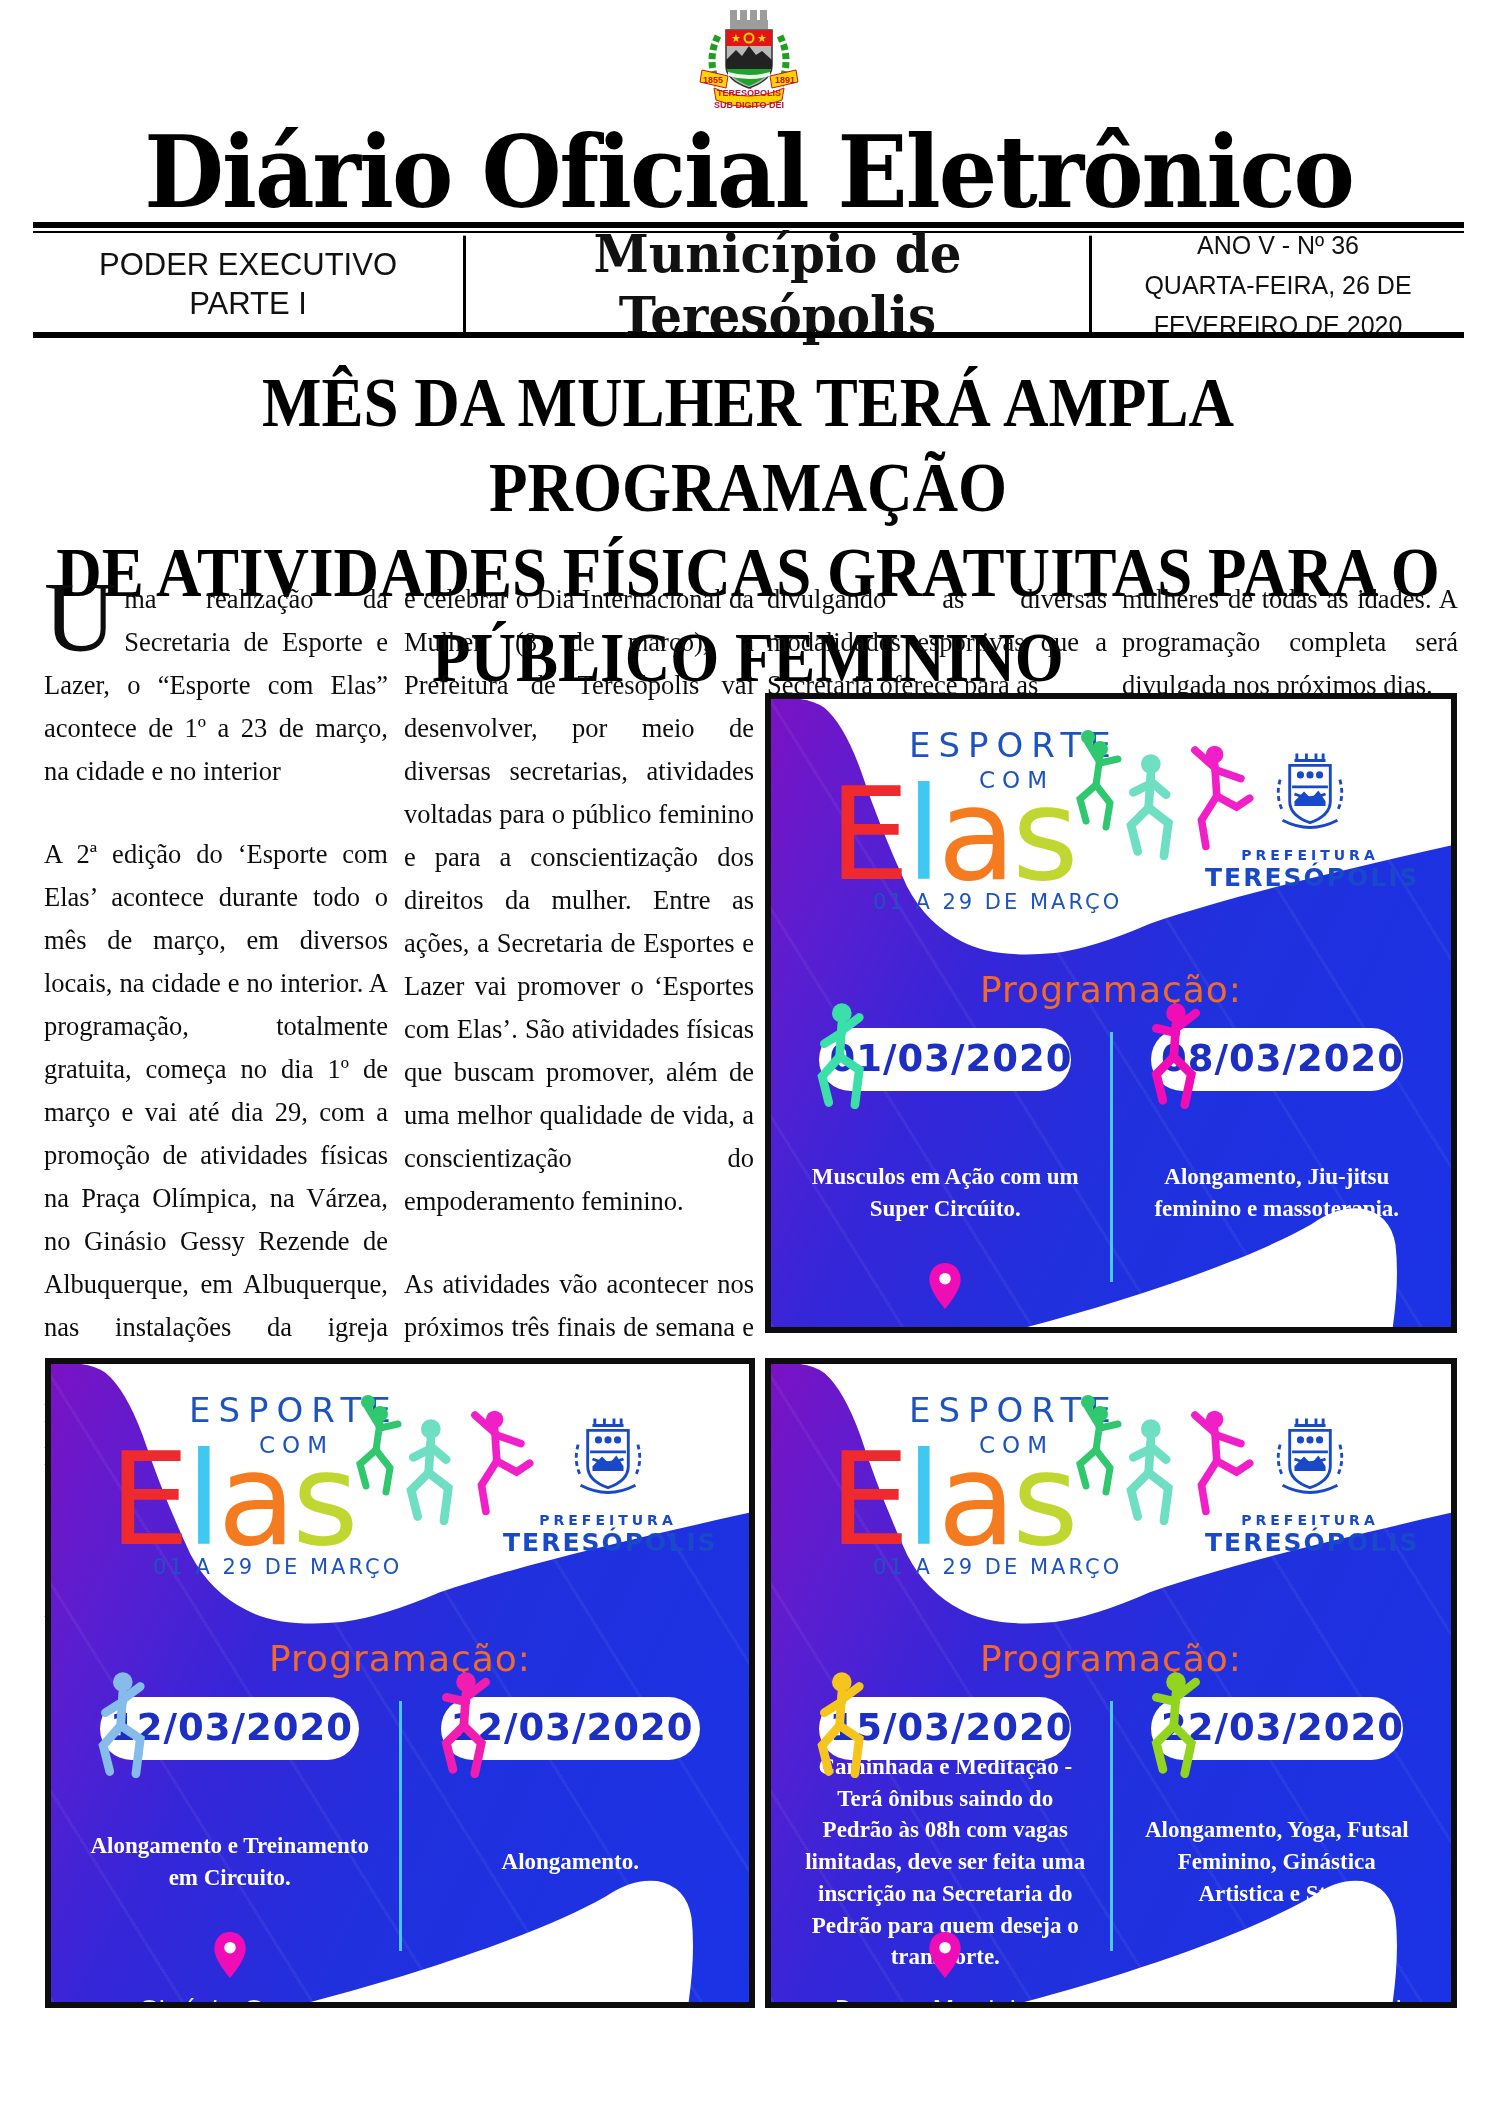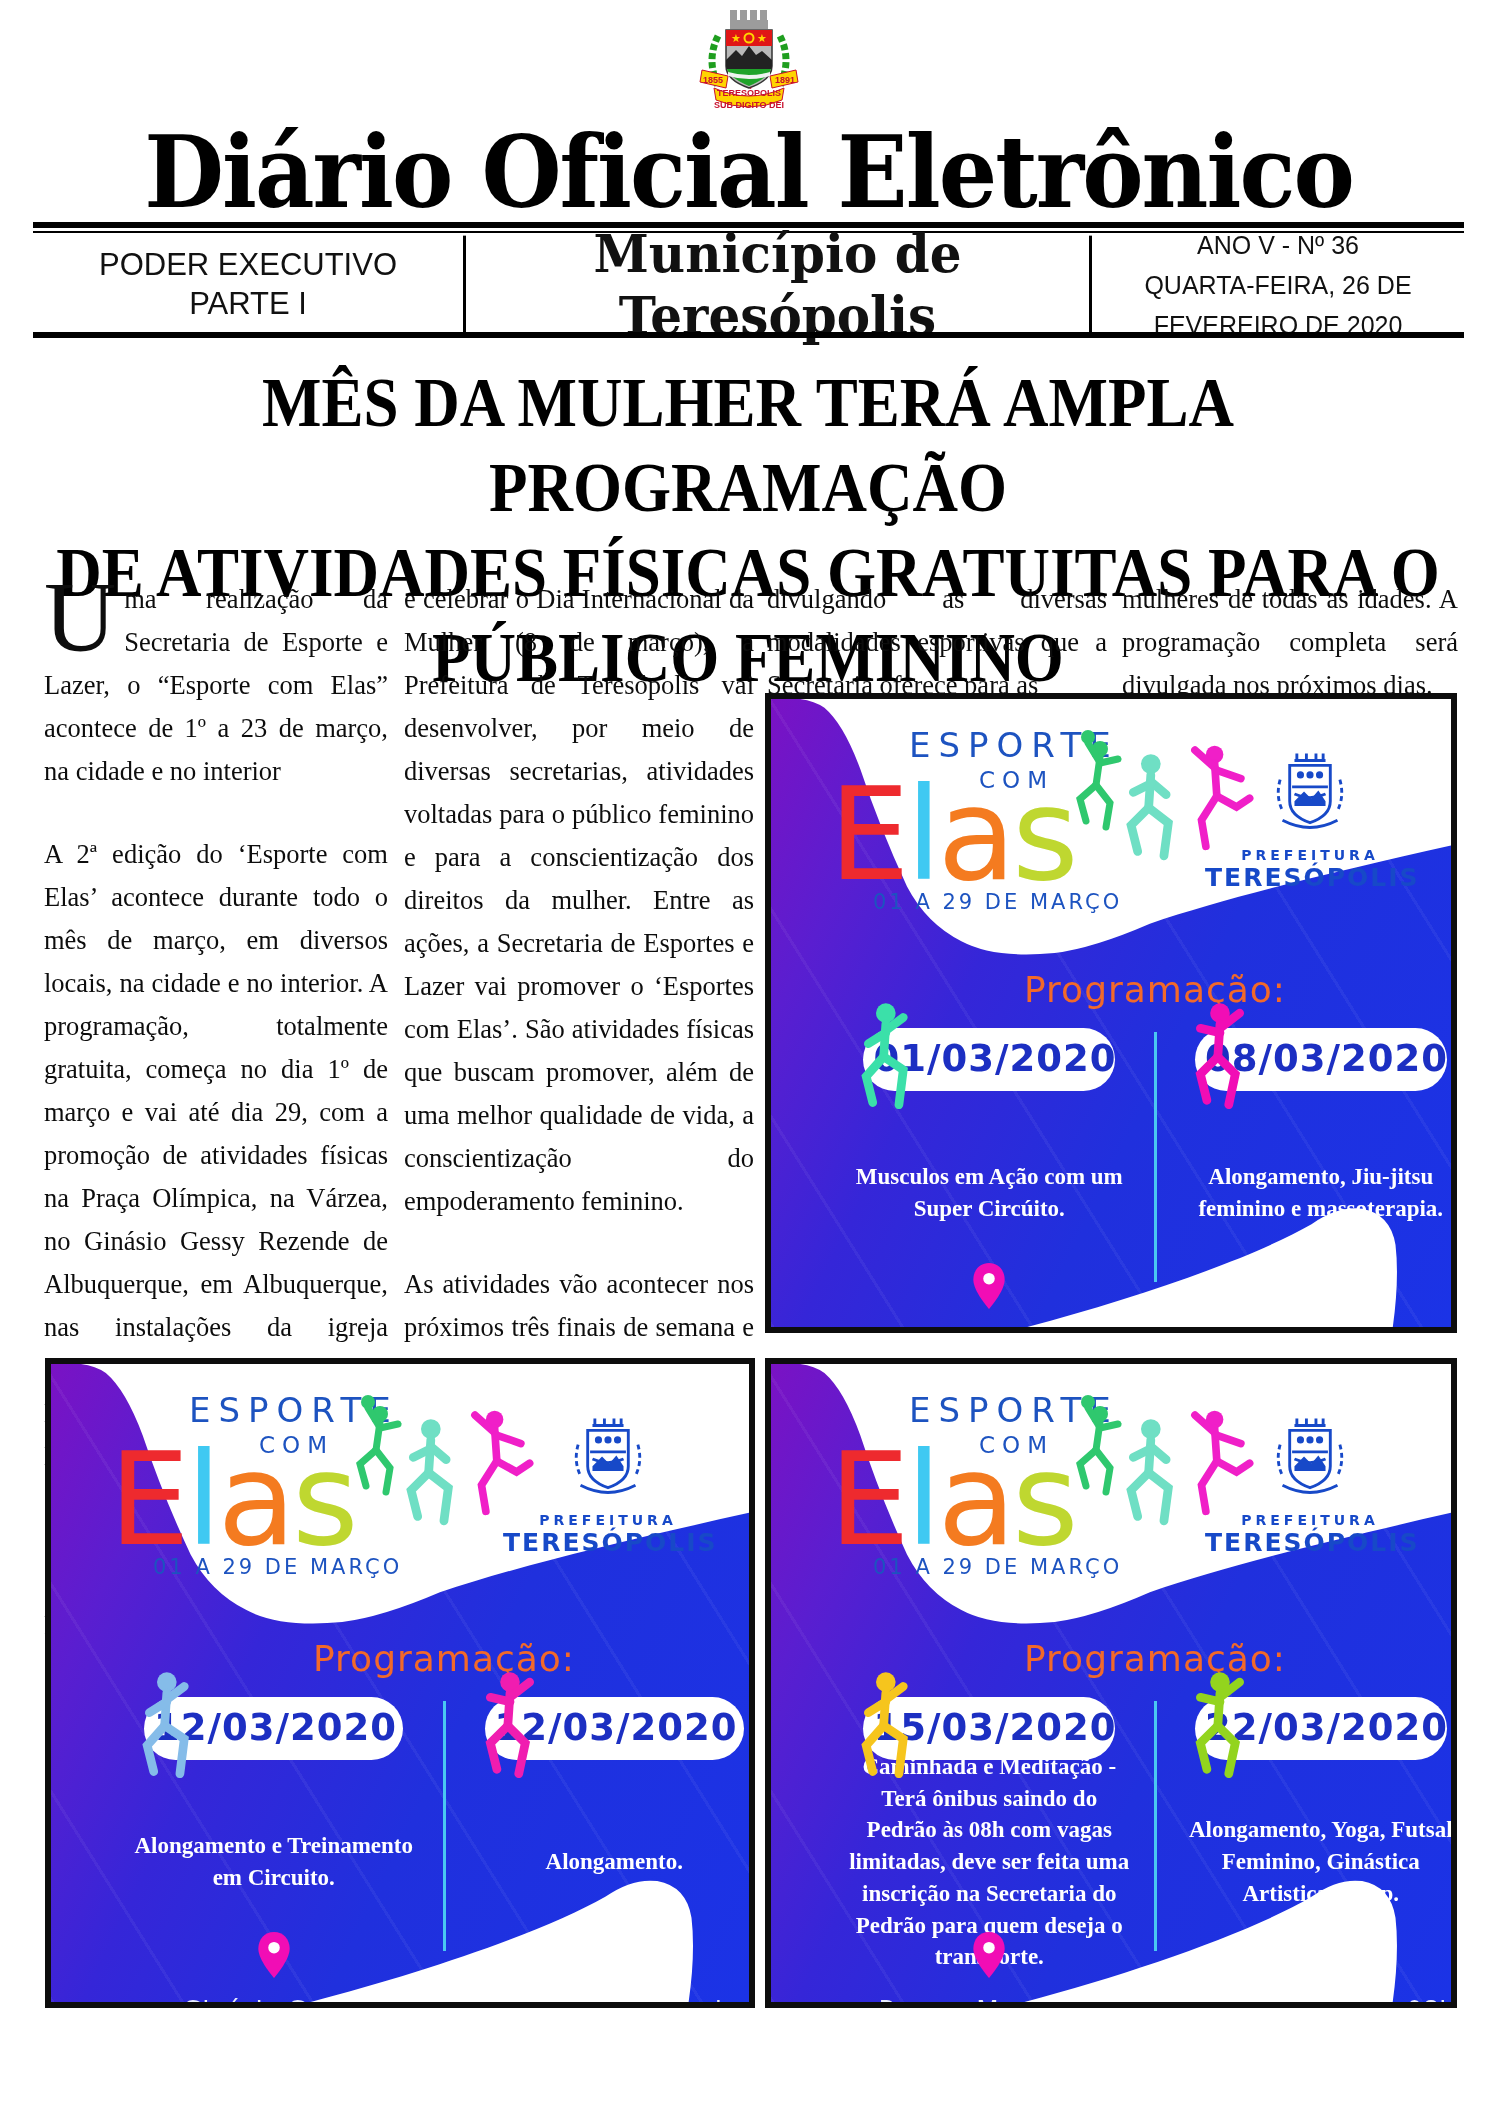--- a/index.html
+++ b/index.html
@@ -45,21 +45,21 @@
   .logo-block{position:absolute;left:58px;top:26px;width:330px;color:#1d53c0;}
   .logo-esporte{font-size:34px;letter-spacing:8px;margin-left:80px;}
   .logo-com{font-size:23px;letter-spacing:7px;margin-left:150px;margin-top:2px;}
   .logo-elas{font-size:128px;line-height:0.82;letter-spacing:-4px;margin-top:-10px;white-space:nowrap;}
   .logo-range{font-size:21px;letter-spacing:3px;margin-left:44px;margin-top:2px;white-space:nowrap;}
   .trio{position:absolute;left:295px;top:14px;width:190px;height:210px;}
   .trio svg{position:absolute;}
   .pref-block{position:absolute;right:36px;top:52px;width:210px;text-align:center;color:#1749c8;}
   .pref-label{font-size:14px;letter-spacing:4px;font-weight:bold;margin-top:6px;}
   .pref-city{font-size:25px;letter-spacing:2px;font-weight:bold;}
-  .flyer-body{position:absolute;left:0;top:42%;width:100%;height:58%;margin-left:44px;}
+  .flyer-body{position:absolute;left:0;top:42%;width:100%;height:58%;}
   .program-label{text-align:center;font-size:36px;color:#f2692a;margin-top:6px;letter-spacing:1px;}
   .events{display:flex;margin-top:18px;padding:0 10px;position:relative;}
   .ev-col{flex:1;display:flex;flex-direction:column;align-items:center;text-align:center;padding:0 18px;}
   .ev-divider{width:3px;background:#49c8f2;height:250px;margin-top:4px;}
   .pill-wrap{position:relative;width:86%;}
   .pill{background:#fff;border-radius:44px;padding:9px 10px 11px 10px;
         font-size:37px;font-weight:bold;color:#1c2fc2;letter-spacing:1px;}
   .ev-icon{position:absolute;left:-14px;top:-28px;width:78px;height:120px;}
   .ev-desc{margin-top:26px;height:152px;display:flex;align-items:center;justify-content:center;
            color:#fff;font-weight:bold;font-size:23px;line-height:1.38;width:96%;font-family:Liberation Serif, serif;}

